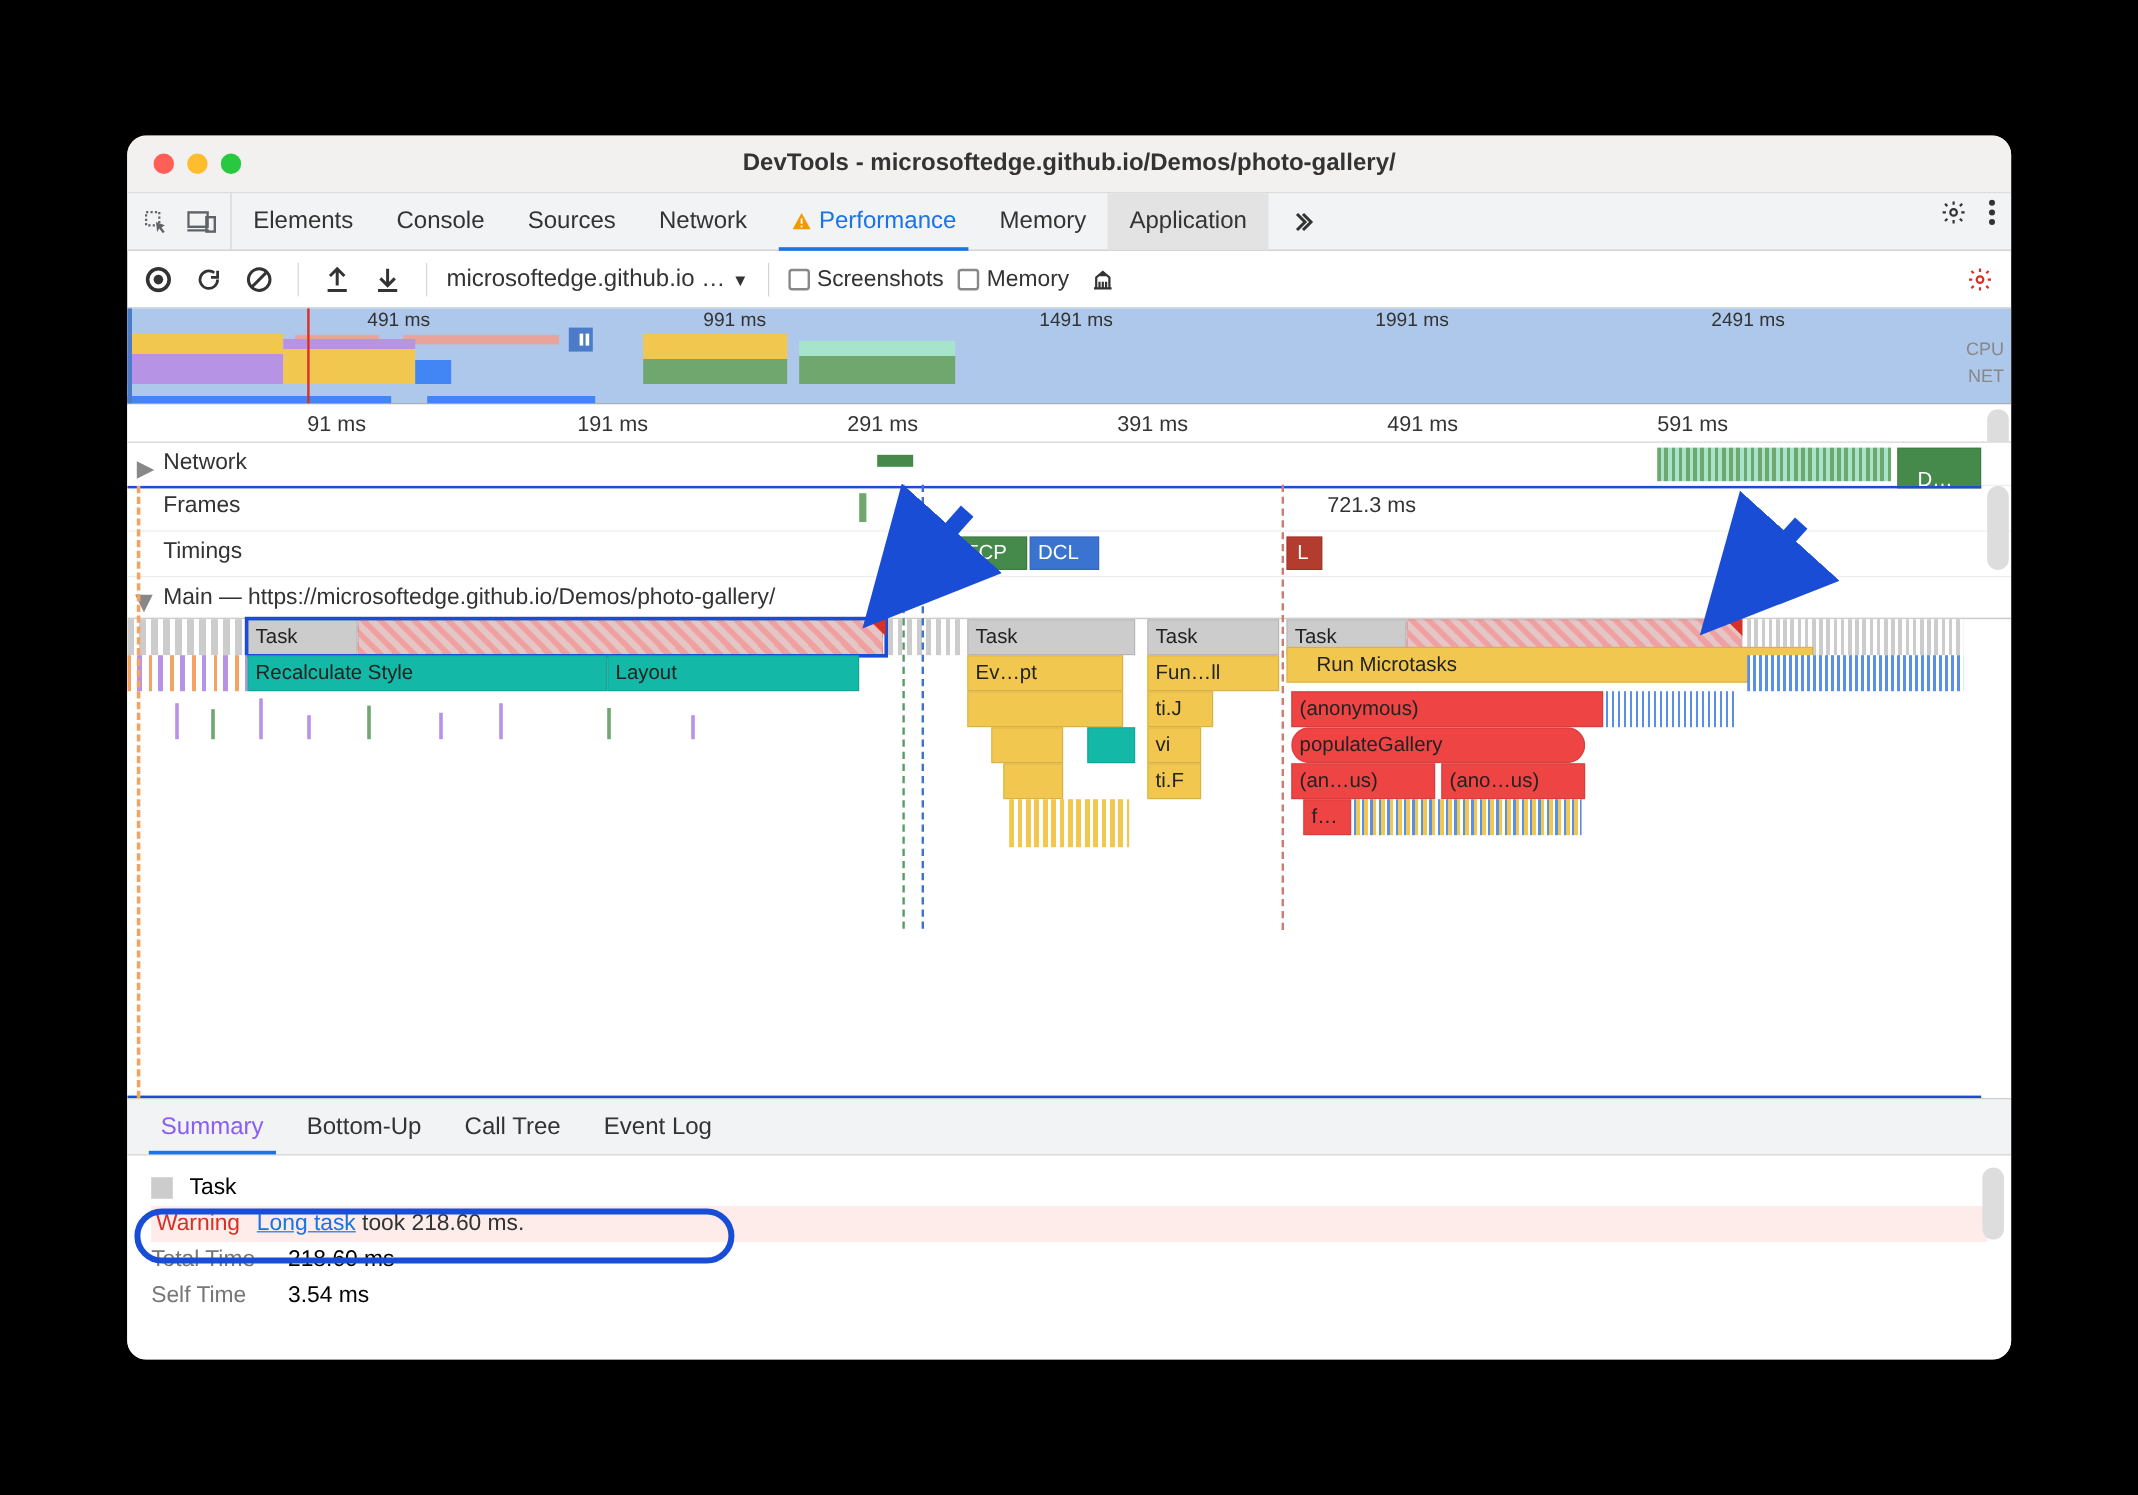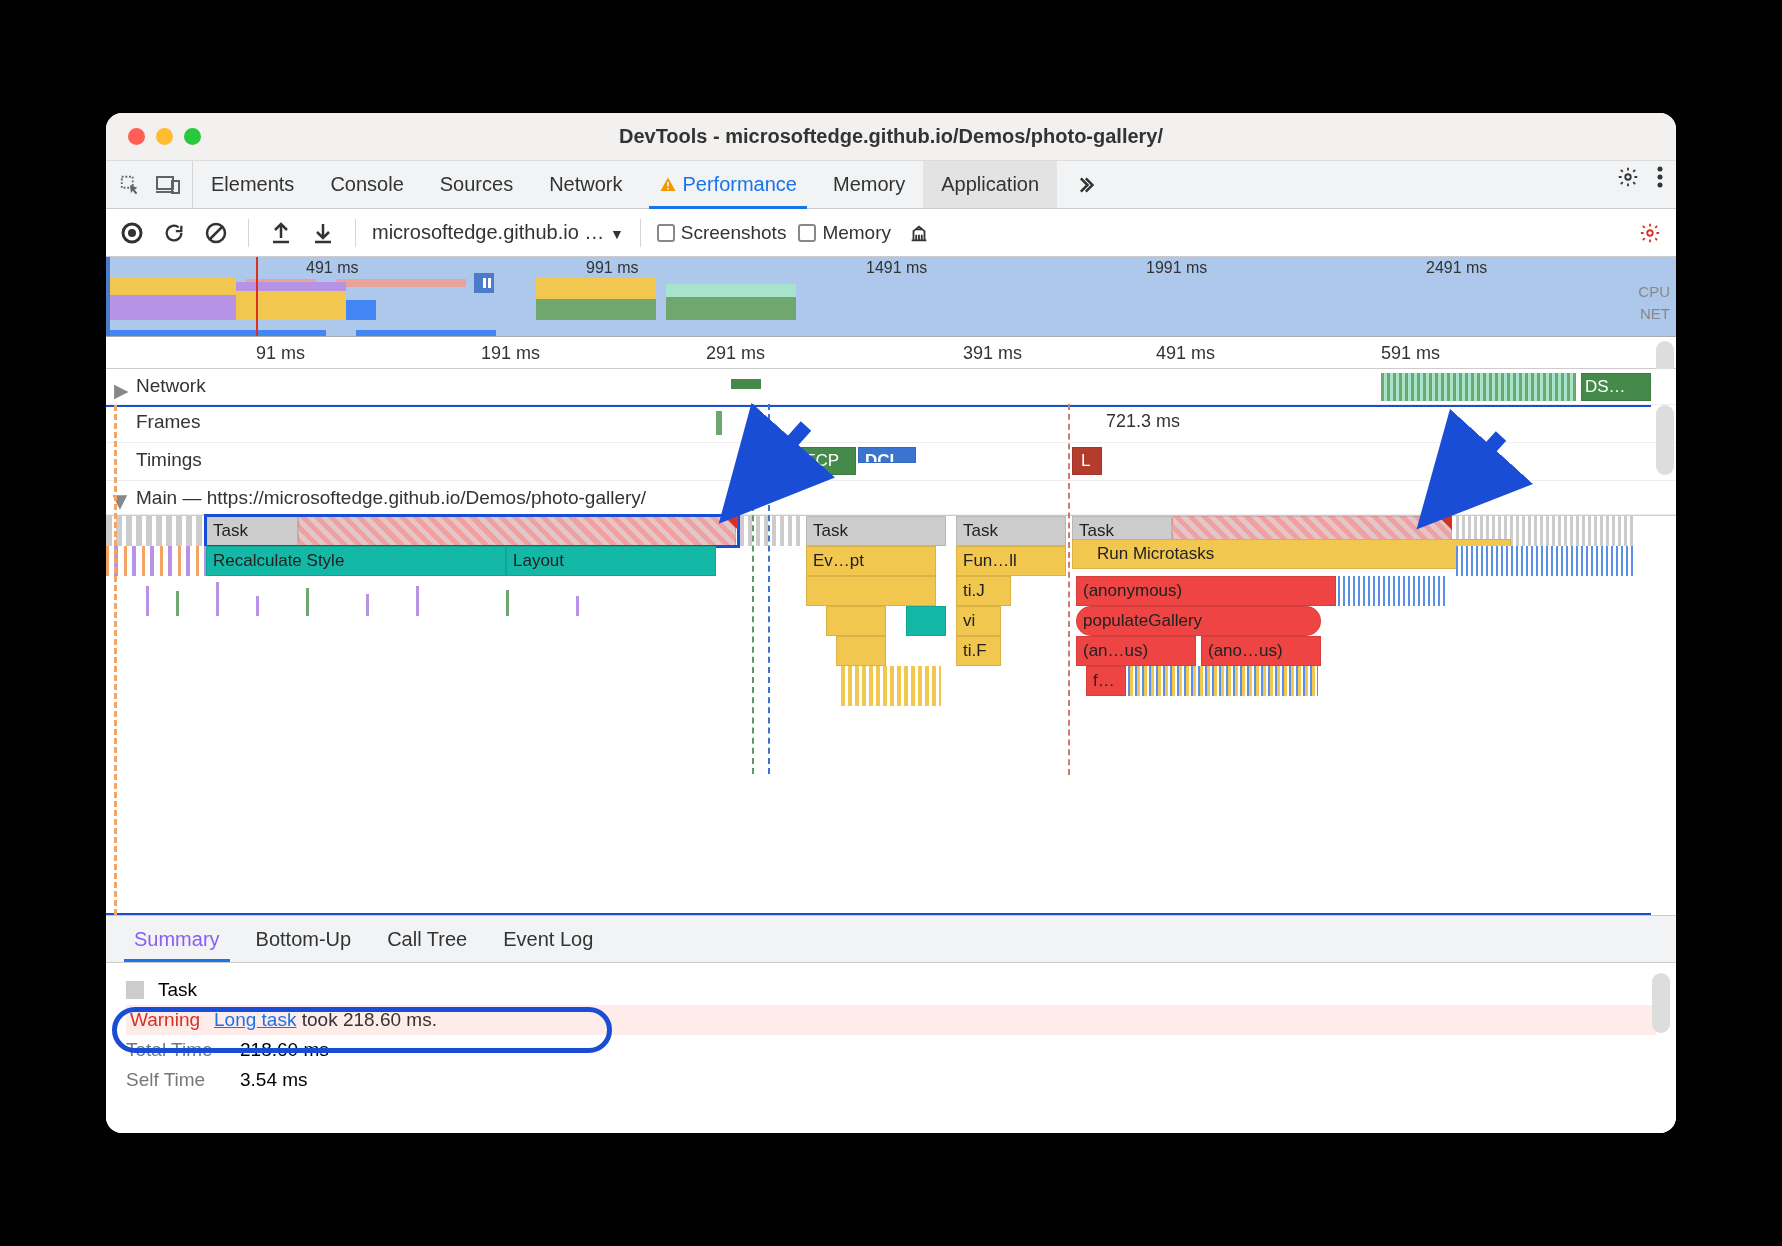--- a/index.html
+++ b/index.html
@@ -222,50 +222,50 @@
         <div style="width:3px;height:10px;background:#fff; box-shadow:5px 0 0 #fff;"></div>
       </div>
 
     <div style="position:absolute; left:150px; top:0; bottom:0; width:2px; background:#d93025;"></div>
   </div>
 
   <div class="ruler">
     <span class="rt" style="left:150px">91 ms</span>
     <span class="rt" style="left:375px">191 ms</span>
     <span class="rt" style="left:600px">291 ms</span>
-    <span class="rt" style="left:857px">391 ms</span>
+    <span class="rt" style="left:825px">391 ms</span>
     <span class="rt" style="left:1050px">491 ms</span>
     <span class="rt" style="left:1275px">591 ms</span>
     <div class="scroll-ind" style="top:4px; height:42px;"></div>
   </div>
 
   <div class="tracks" style="height:408px;">
 
     <div class="lane" style="height:36px;">
       <span class="disclosure">▶</span>
       <span class="lane-label">Network</span>
       <div style="position:absolute; left:625px; top:10px; width:30px; height:10px; background:#468a4b;"></div>
       <div style="position:absolute; right:100px; top:4px; width:195px; height:28px; background:repeating-linear-gradient(90deg,#6fa76f,#6fa76f 3px,#a6e5cc 3px,#a6e5cc 6px);"></div>
-      <div class="fbar green" style="right:25px; top:4px; width:70px; height:28px; padding:3px;">DS…</div>
+      <div class="fbar green" style="right:25px; top:4px; width:70px; height:28px; padding:16px;">DS…</div>
     </div>
 
     <div style="position:absolute; left:0; right:25px; top:36px; height:2px; background:#1a4dd6;"></div>
 
     <div class="lane">
       <span class="lane-label">Frames</span>
       <div style="position:absolute; left:610px; top:6px; width:6px; height:24px; background:#6fa76f;"></div>
 
       <span style="position:absolute; left:1000px; top:6px; font-size:18px; color:#333;">721.3 ms</span>
     </div>
 
     <div class="lane">
       <span class="lane-label">Timings</span>
       <div class="fbar greenL" style="left:660px; top:4px; width:30px; height:28px; padding:3px 4px;">P</div>
       <div class="fbar green" style="left:692px; top:4px; width:58px; height:28px; padding:3px 6px;">FCP</div>
-      <div class="fbar blueChip" style="left:752px; top:4px; width:58px; height:16px; padding:3px 6px;font-weight:bold;">DCL</div>
+      <div class="fbar blueChip" style="left:752px; top:4px; width:58px; height:28px; padding:3px 6px;">DCL</div>
       <div class="fbar redChip" style="left:966px; top:4px; width:30px; height:28px; padding:3px 8px;">L</div>
     </div>
 
     <div class="lane" style="height:34px;">
       <span class="disclosure" style="transform:rotate(90deg);">▶</span>
       <span class="lane-label">Main — https://microsoftedge.github.io/Demos/photo-gallery/</span>
     </div>
 
     <div class="flame" style="height:260px;">
 

